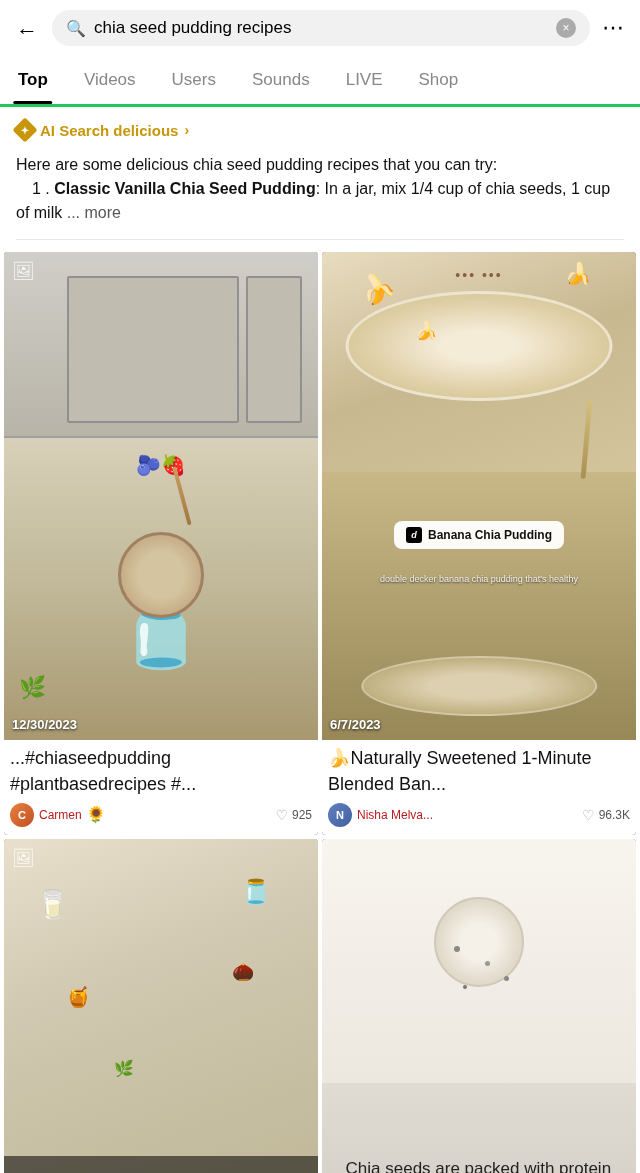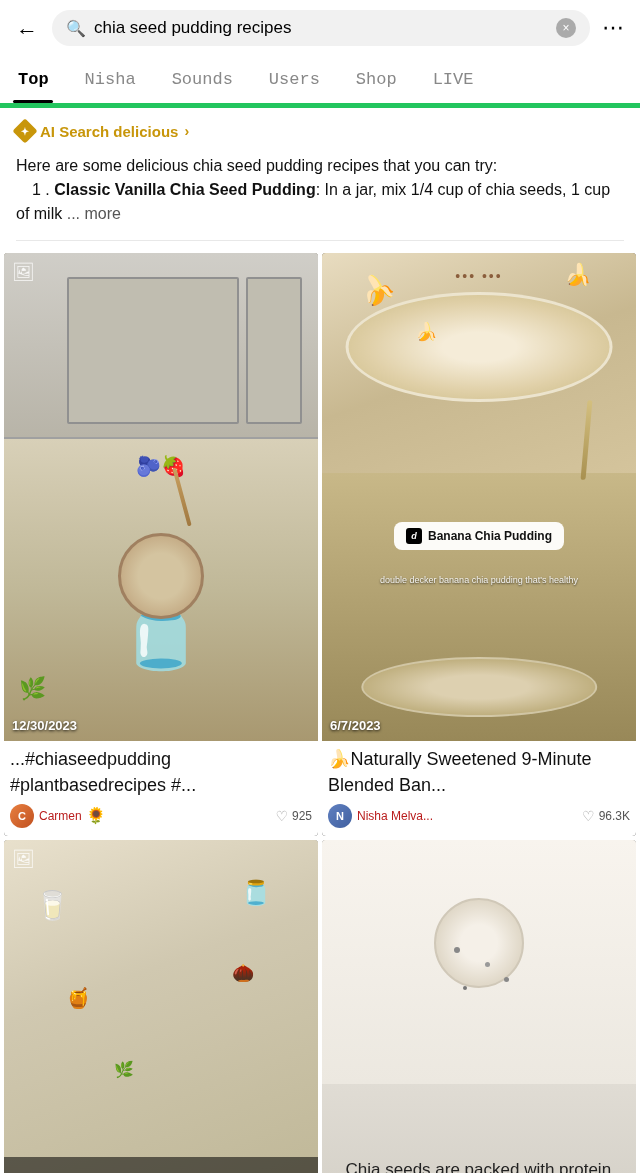--- a/index.html
+++ b/index.html
@@ -62,24 +62,23 @@
       font-size: 22px;
       color: #000;
       cursor: pointer;
       padding: 4px 2px;
       letter-spacing: 2px;
     }
 
     
     .tabs {
       display: flex;
-      border-bottom: 5px solid #22c55e;
+      border-bottom: 3px solid #22c55e;
       background: #fff;
       overflow-x: auto;
-      font-family: Liberation Mono, monospace;
     }
     .tabs::-webkit-scrollbar { display: none; }
     .tab {
       padding: 14px 18px;
       font-size: 17px;
       color: #888;
       cursor: pointer;
       white-space: nowrap;
       position: relative;
       font-weight: 400;
@@ -392,33 +391,33 @@
   <div class="more-btn">
     <span>⋯</span>
   </div>
 </div>
 
 <div class="tabs">
   <div class="tab active">
     <span>Top</span>
   </div>
   <div class="tab">
-    <span>Nisha</span>
+    <span>Videos</span>
+  </div>
+  <div class="tab">
+    <span>Users</span>
   </div>
   <div class="tab">
     <span>Sounds</span>
   </div>
   <div class="tab">
-    <span>Users</span>
+    <span>LIVE</span>
   </div>
   <div class="tab">
     <span>Shop</span>
-  </div>
-  <div class="tab">
-    <span>LIVE</span>
   </div>
 </div>
 
 <div class="ai-section">
   <div class="ai-badge">
     <span class="diamond"></span>
     <span>AI Search delicious</span>
     <span class="ai-chevron">›</span>
   </div>
   <div class="ai-text">
@@ -492,21 +491,21 @@
           <div class="tiktok-logo-small">
             <span style="font-size:9px;font-weight:900;font-style:italic;">d</span>
           </div>
           <span class="banana-label-text">Banana Chia Pudding</span>
         </div>
         <div class="banana-sub-text">double decker banana chia pudding that's healthy</div>
       </div>
       <div class="date-badge">6/7/2023</div>
     </div>
     <div class="card-info">
-      <div class="card-title">🍌Naturally Sweetened 9-Minute Blended Ban...</div>
+      <div class="card-title">🍌Naturally Sweetened 1-Minute Blended Ban...</div>
       <div class="card-meta">
         <div class="card-author">
           <div class="avatar avatar-2">N</div>
           <span class="author-name">Nisha Melva...</span>
         </div>
         <div class="likes">
           <span class="heart-icon">♡</span>
           <span>96.3K</span>
         </div>
       </div>

